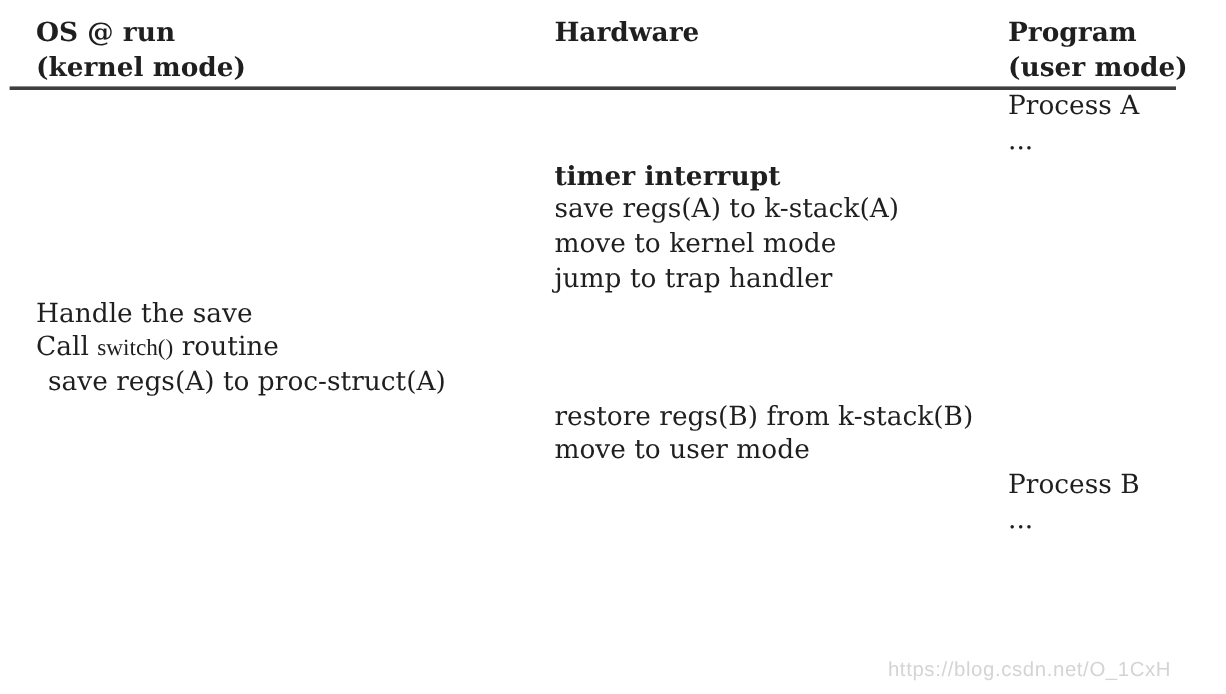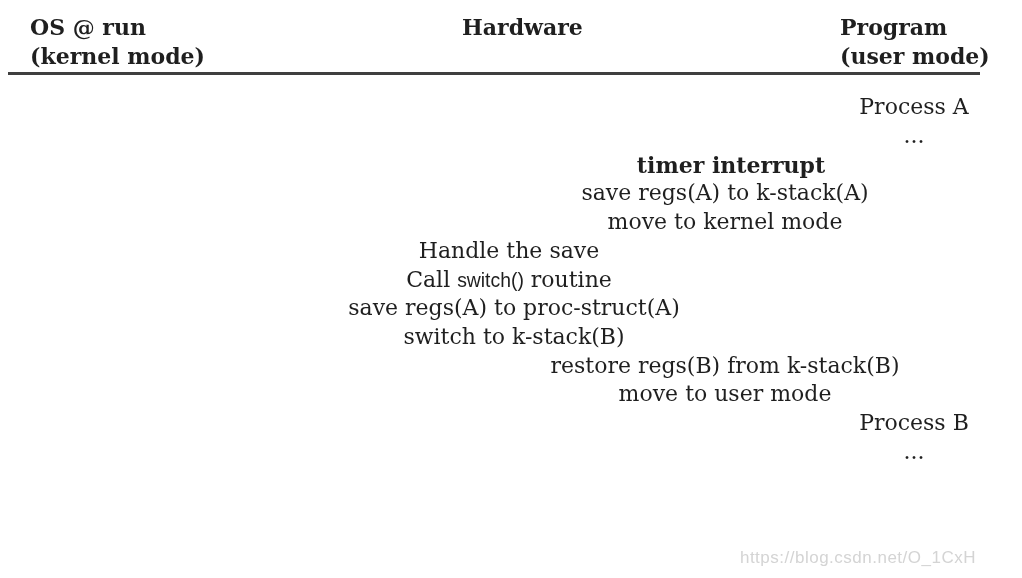--- a/index.html
+++ b/index.html
@@ -25,35 +25,34 @@
       line-height: 28.7px;
     }
     .header-cell { white-space: nowrap; }
     .header-rule {
       border: none;
       border-top: 3px solid #3f3f3f;
       margin: 2px 8px 0 8px;
       height: 0;
     }
     .timeline-rows {
-      padding-top: 18px;
-      text-align: center;
+      padding-top: 0;
     }
     .row {
       line-height: 28.7px;
       white-space: nowrap;
       height: 28.7px;
     }
     .row.col1 { padding-left: 30px; }
     .row.col2 { padding-left: 462px; }
     .row.col3 { padding-left: 840px; }
     .row.indent { padding-left: 40px; }
-    .row.bold { font-weight: bold; margin-left: 12px; }
+    .row.bold { font-weight: bold; }
     .mono {
-      font-family: Liberation Sans, sans-serif;
+      font-family: Liberation Serif, serif;
       font-size: 0.88em;
     }
     .watermark {
       position: absolute;
       right: 12px;
       bottom: 10px;
       font-family: "Liberation Sans", sans-serif;
       font-size: 17px;
       color: #d4d4d4;
       letter-spacing: 0.5px;
@@ -81,24 +80,24 @@
   </div>
 
   <hr class="header-rule">
 
   <div class="timeline-rows">
       <div class="row col3"><span>Process A</span></div>
       <div class="row col3"><span>...</span></div>
       <div class="row col2 bold"><span>timer interrupt</span></div>
       <div class="row col2"><span>save regs(A) to k-stack(A)</span></div>
       <div class="row col2"><span>move to kernel mode</span></div>
+      <div class="row col2"><span>jump to trap handler</span></div>
       <div class="row col1"><span>Handle the save</span></div>
       <div class="row col1"><span>Call </span><span class="mono">switch()</span><span> routine</span></div>
       <div class="row col1 indent"><span>save regs(A) to proc-struct(A)</span></div>
-      <div class="row col1 indent"><span>switch to k-stack(B)</span></div>
       <div class="row col2"><span>restore regs(B) from k-stack(B)</span></div>
       <div class="row col2"><span>move to user mode</span></div>
       <div class="row col3"><span>Process B</span></div>
       <div class="row col3"><span>...</span></div>
     </div>
 
   <div class="watermark">https://blog.csdn.net/O_1CxH</div>
 
 </div>
 

